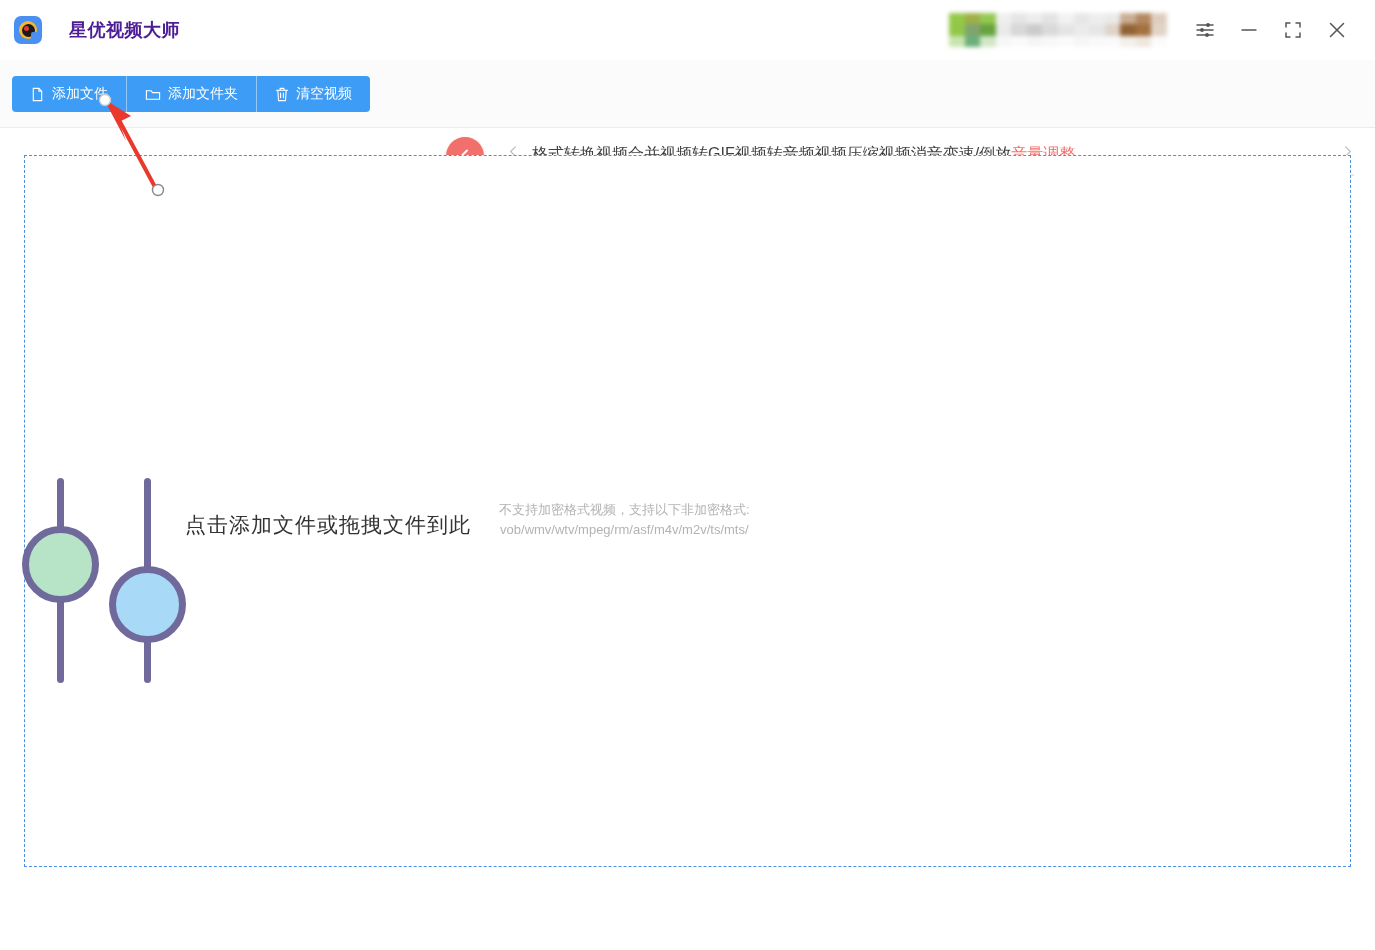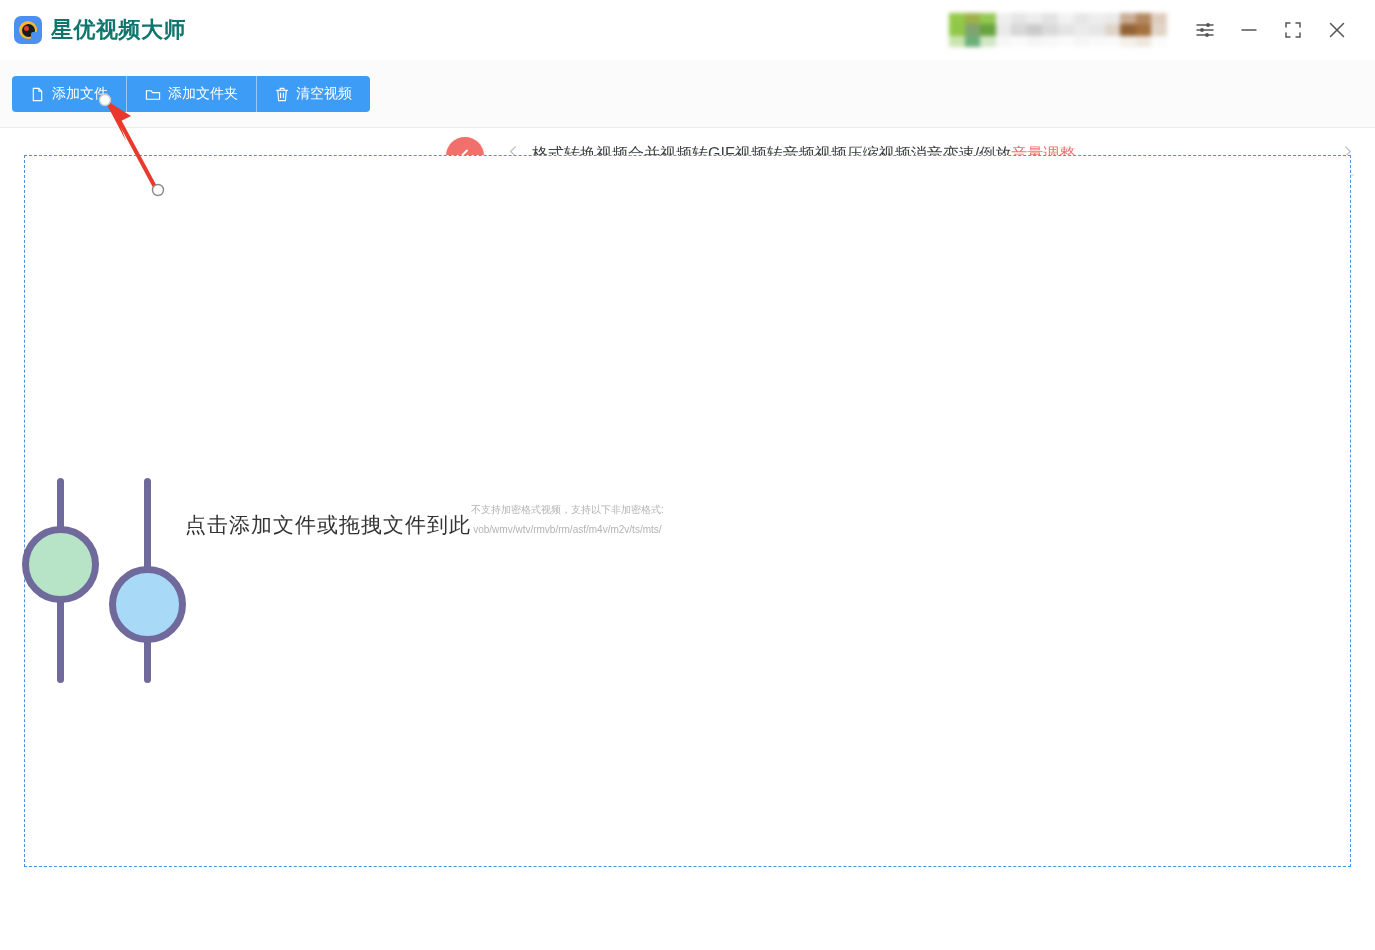--- a/index.html
+++ b/index.html
@@ -69,24 +69,24 @@
   }
   .app-icon .notch {
     position: absolute;
     right: 3px; bottom: 4px;
     width: 8px; height: 8px;
     background: #4a90f0;
     border-radius: 2px;
   }
 
   .app-title {
-    margin-left: 9px;
-    font-size: 22px;
+    margin-left: 27px;
+    font-size: 18px;
     font-weight: bold;
-    color: #0f766e;
+    color: #4c1d95;
     letter-spacing: 0.5px;
   }
 
   .titlebar-right {
     margin-left: auto;
     display: flex;
     align-items: center;
     margin-right: 16px;
   }
 
@@ -274,25 +274,26 @@
   }
 
   .hint-main {
     margin-top: 28px;
     font-size: 21px;
     color: #333333;
     letter-spacing: 1px;
   }
   .hint-sub {
     margin-top: 18px;
-    font-size: 10px;
+    font-size: 13px;
     color: #b3b3b3;
     text-align: center;
     line-height: 20px;
     max-width: 460px;
+    margin-left: 28px;
   }
   .hint-sub div { white-space: nowrap; }
 
   
   .footer {
     position: absolute;
     left: 0; bottom: 0;
     width: 1375px;
     height: 60px;
     background: #ffffff;
@@ -508,21 +509,21 @@
       <div class="track a"></div>
       <div class="track b"></div>
       <div class="knob green"></div>
       <div class="knob blue"></div>
     </div>
 
     <div class="hint-main">点击添加文件或拖拽文件到此</div>
 
     <div class="hint-sub" id="hint-sub">
         <div>不支持加密格式视频，支持以下非加密格式:</div>
-        <div>vob/wmv/wtv/rmvb/rm/asf/m4v/m2v/ts/mts/</div>
+        <div>vob/wmv/wtv/mpeg/rm/asf/m4v/m2v/ts/mts/</div>
       </div>
 
   </div>
 
 
   <svg class="annot" viewBox="0 0 1375 950" width="1375" height="950">
     <line x1="155" y1="187" x2="112" y2="107" stroke="#e8392c" stroke-width="4" stroke-linecap="round"></line>
     <polygon points="104,99 131,116 119,122 126,141" fill="#e8392c"></polygon>
     <circle cx="105" cy="100" r="5.5" fill="#ffffff" stroke="#c9c9c9" stroke-width="1.4"></circle>
     <circle cx="158" cy="190" r="5.5" fill="#ffffff" stroke="#8a8a8a" stroke-width="1.4"></circle>

